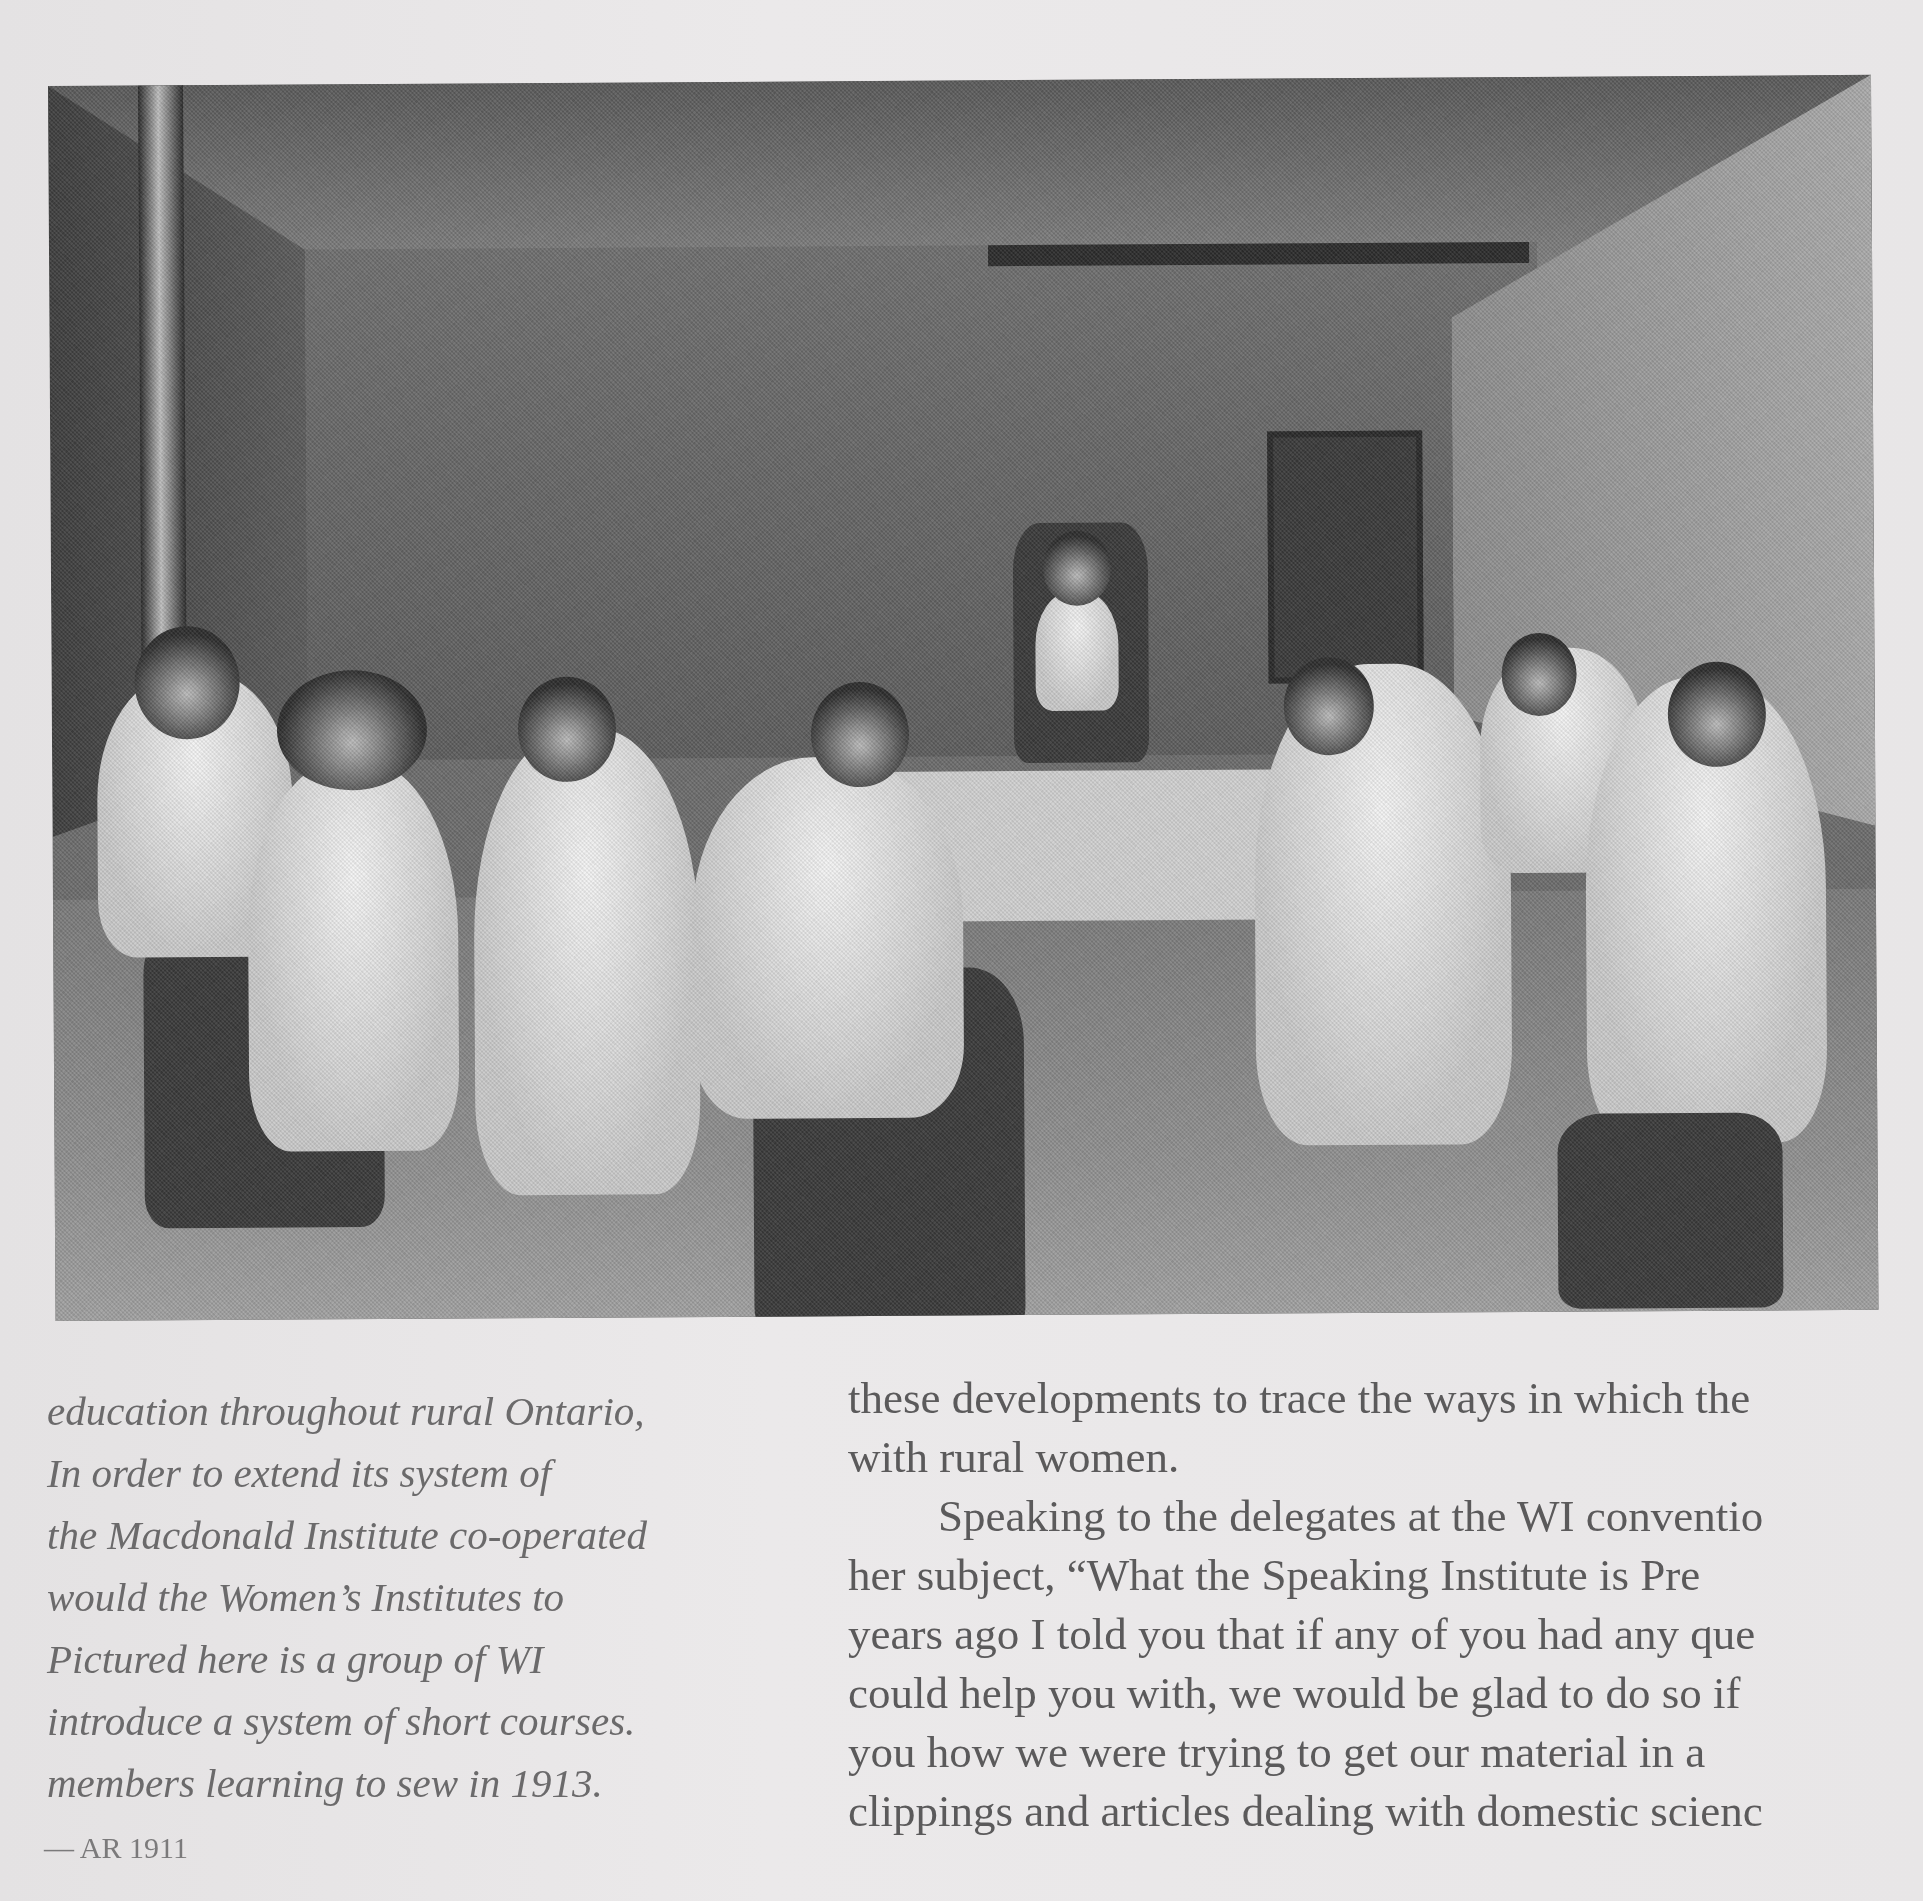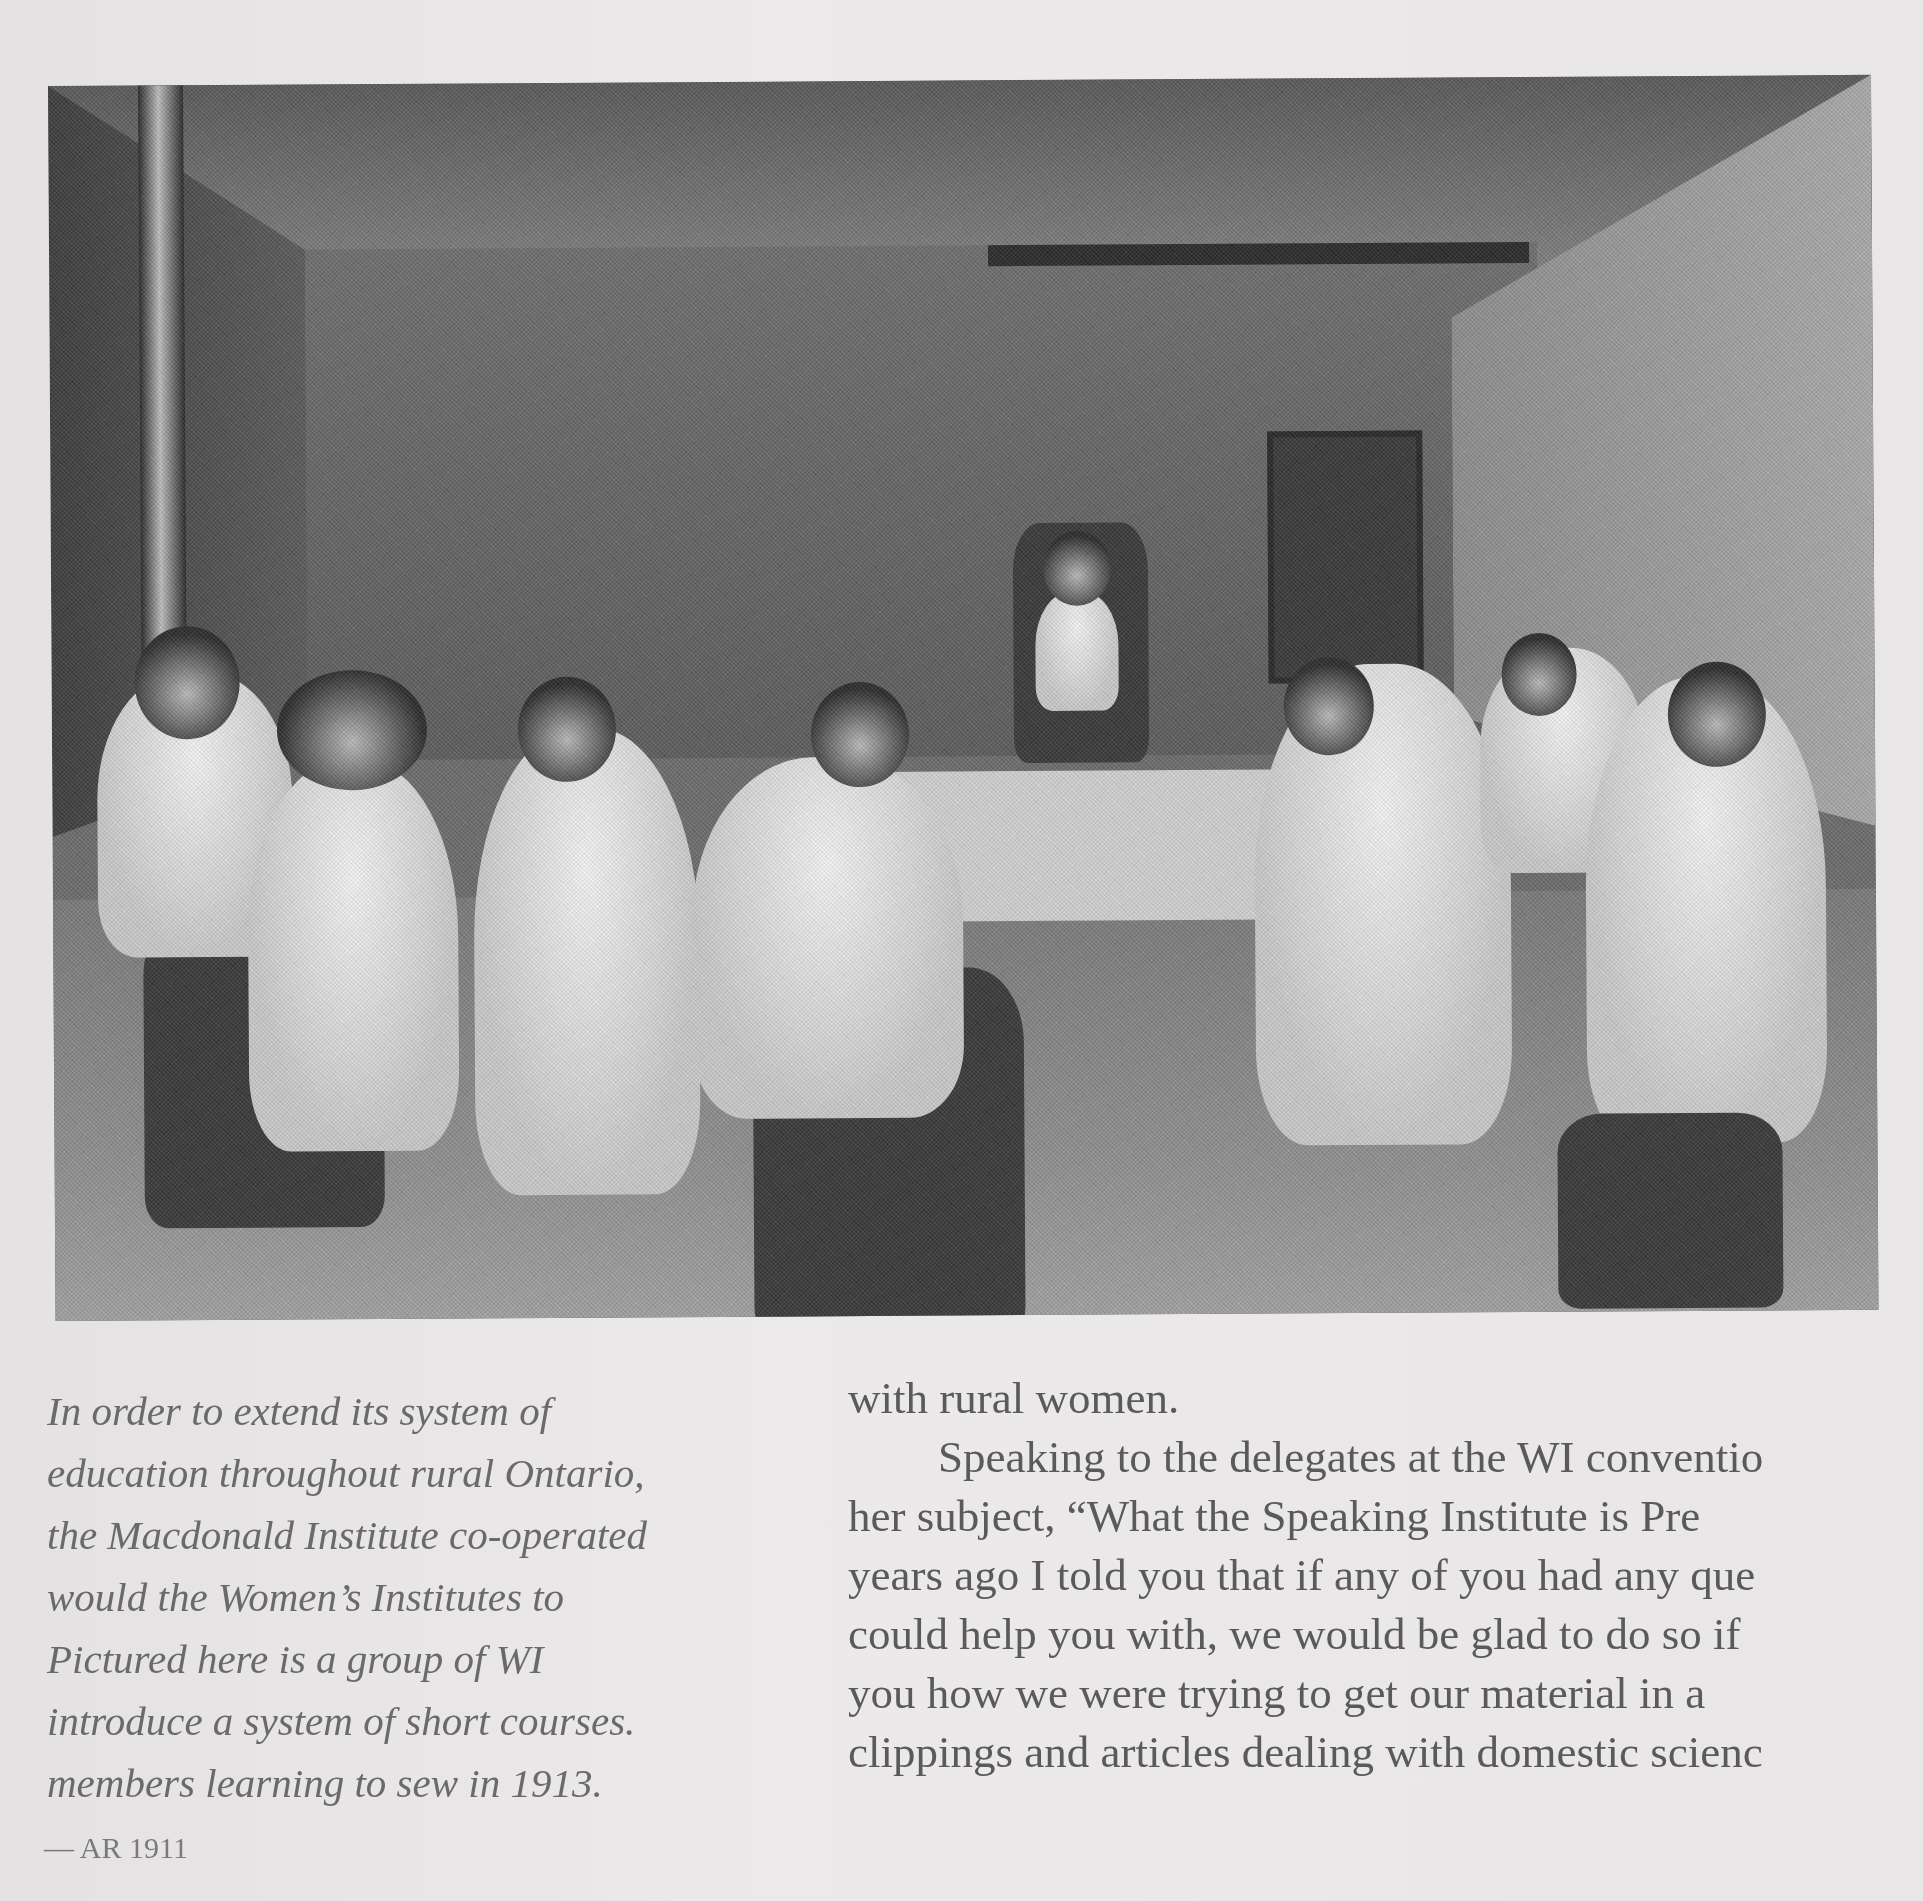--- a/index.html
+++ b/index.html
@@ -141,31 +141,32 @@
 
   <div class="figure" style="left:1533px;top:601px;width:240px;height:466px;"></div>
   <div class="head" style="left:1616px;top:586px;width:98px;height:105px;"></div>
 
   <div class="skirt" style="left:1503px;top:1037px;width:225px;height:195px;"></div>
 
   <div class="grain"></div>
 </div>
 
 <div class="caption">
+  <p>education throughout rural Ontario,</p>
   <p>In order to extend its system of</p>
-  <p>education throughout rural Ontario,</p>
   <p>the Macdonald Institute co-operated</p>
   <p>would the Women’s Institutes to</p>
   <p>Pictured here is a group of WI</p>
   <p>introduce a system of short courses.</p>
   <p>members learning to sew in 1913.</p>
 </div>
 <div class="credit">— AR 1911</div>
 
 <div class="body-col">
+  <p>these developments to trace the ways in which the</p>
   <p>with rural women.</p>
   <p class="indent">Speaking to the delegates at the WI conventio</p>
   <p>her subject, “What the Speaking Institute is Pre</p>
   <p>years ago I told you that if any of you had any que</p>
   <p>could help you with, we would be glad to do so if</p>
   <p>you how we were trying to get our material in a</p>
   <p>clippings and articles dealing with domestic scienc</p>
 </div>
 
 

